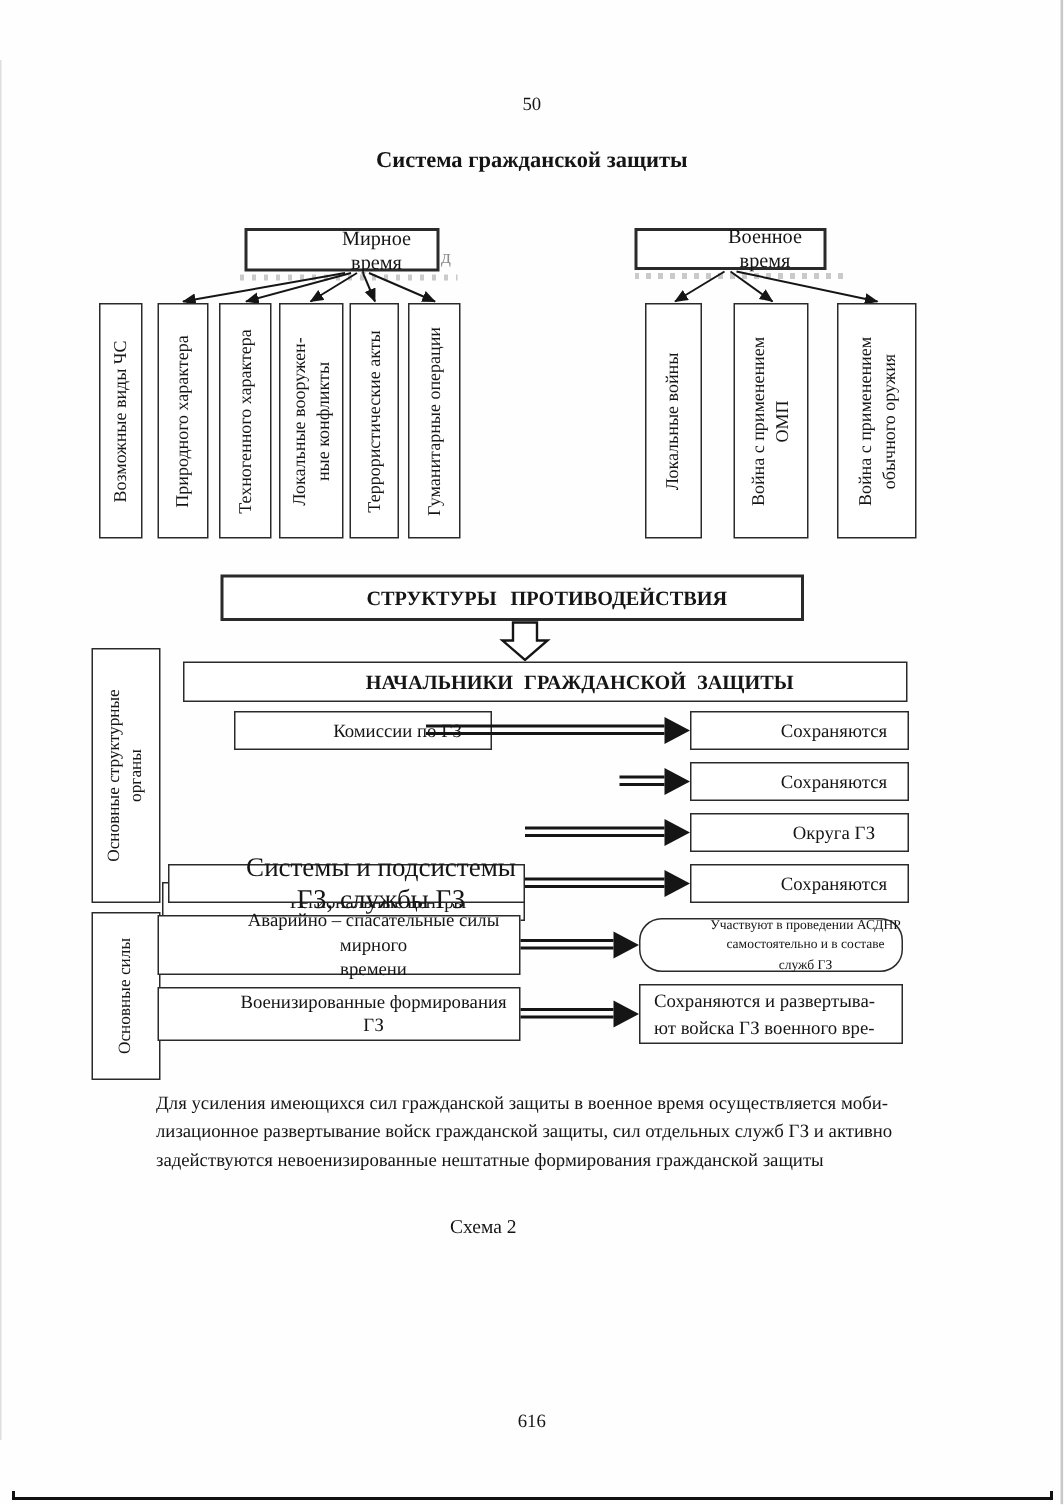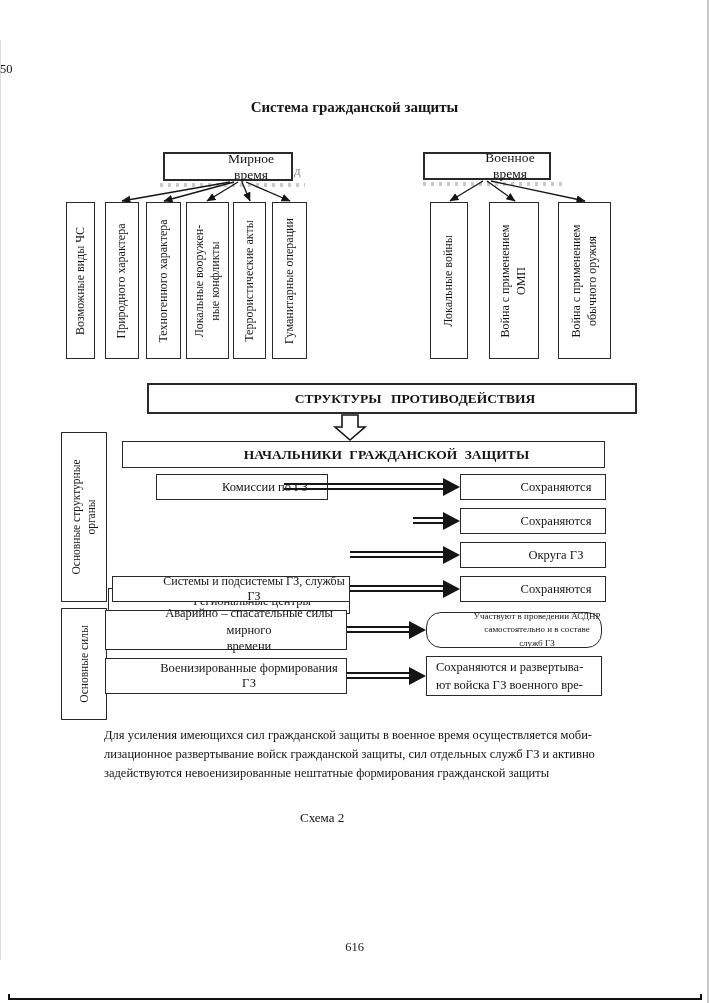--- a/index.html
+++ b/index.html
@@ -26,21 +26,21 @@
 <body>
 
 <div class="page">
 
   <div class="abs" style="right:0;top:0;width:2px;height:100%;background:#c9c9c9;"></div>
   <div class="abs" style="left:0;top:40px;width:1px;height:920px;background:#dedede;"></div>
   <div class="abs" style="left:8px;width:694px;bottom:3px;height:2px;background:#111;border-radius:2px;"></div>
   <div class="abs" style="left:8px;bottom:3px;width:2px;height:6px;background:#111;"></div>
   <div class="abs" style="right:7px;bottom:3px;width:2px;height:6px;background:#111;"></div>
 
-  <div class="abs" style="left:0;right:0;top:62px;font-size:12.5px;">50</div>
+  <div class="abs" style="left:0;right:0;top:62px;text-align:center;font-size:12.5px;">50</div>
   <div class="abs" style="left:0;right:0;top:99px;text-align:center;font-size:15px;font-weight:bold;">Система гражданской защиты</div>
 
   <div class="box center headerbox" style="left:163px;top:152px;width:130px;height:29px;">
     <span>Мирное время</span>
   </div>
   <div class="box center headerbox" style="left:423px;top:152px;width:128px;height:28px;">
     <span>Военное время</span>
   </div>
   <div class="noise" style="left:160px;top:183px;width:145px;"></div>
   <div class="noise" style="left:423px;top:182px;width:140px;"></div>
@@ -88,21 +88,21 @@
   </div>
   <div class="vbox" style="left:489px;top:202px;width:50px;height:157px;">
     <div class="vtext" style="width:148px;">Война с применением
 ОМП</div>
   </div>
   <div class="vbox" style="left:558px;top:202px;width:53px;height:157px;">
     <div class="vtext" style="width:148px;">Война с применением
 обычного оружия</div>
   </div>
 
-  <div class="box center" style="left:147px;top:383px;width:490px;height:31px;border-width:2px;">
+  <div class="box center" style="left:147px;top:383px;width:389px;height:31px;border-width:2px;">
     <span style="font-weight:bold;font-size:13.5px;word-spacing:6px;">СТРУКТУРЫ ПРОТИВОДЕЙСТВИЯ</span>
   </div>
 
   <svg class="abs" style="left:330px;top:414px;" width="40" height="28" viewBox="0 0 40 28">
     <polygon points="12,1 28,1 28,13 35,13 20,26 5,13 12,13" fill="#fff" stroke="#151515" stroke-width="1.6"></polygon>
   </svg>
 
   <div class="box center" style="left:122px;top:441px;width:483px;height:27px;">
     <span style="font-weight:bold;font-size:13.5px;word-spacing:4px;">НАЧАЛЬНИКИ ГРАЖДАНСКОЙ ЗАЩИТЫ</span>
   </div>
@@ -126,21 +126,21 @@
   </div>
 
   <div class="box center" style="left:108px;top:540px;width:242px;height:26px;font-size:12.5px;margin-top:48px;">
     <span>Региональные центры</span>
   </div>
   <div class="harrow" style="left:350px;top:551px;width:93px;"></div>
   <div class="box center" style="left:460px;top:542px;width:146px;height:26px;font-size:12.5px;text-align:center;">
     <span>Округа ГЗ</span>
   </div>
 
-  <div class="box center" style="left:112px;top:576px;width:238px;height:26px;font-size:12px;">
+  <div class="box center" style="left:112px;top:576px;width:238px;height:26px;font-size:18px;">
     <span>Системы и подсистемы ГЗ, службы ГЗ</span>
   </div>
   <div class="harrow" style="left:350px;top:585px;width:93px;"></div>
   <div class="box center" style="left:460px;top:576px;width:146px;height:26px;font-size:12.5px;">
     <span>Сохраняются</span>
   </div>
 
   <div class="vbox" style="left:61px;top:608px;width:46px;height:112px;">
     <div class="vtext" style="width:108px;font-size:11.5px;">Основные силы</div>
   </div>

